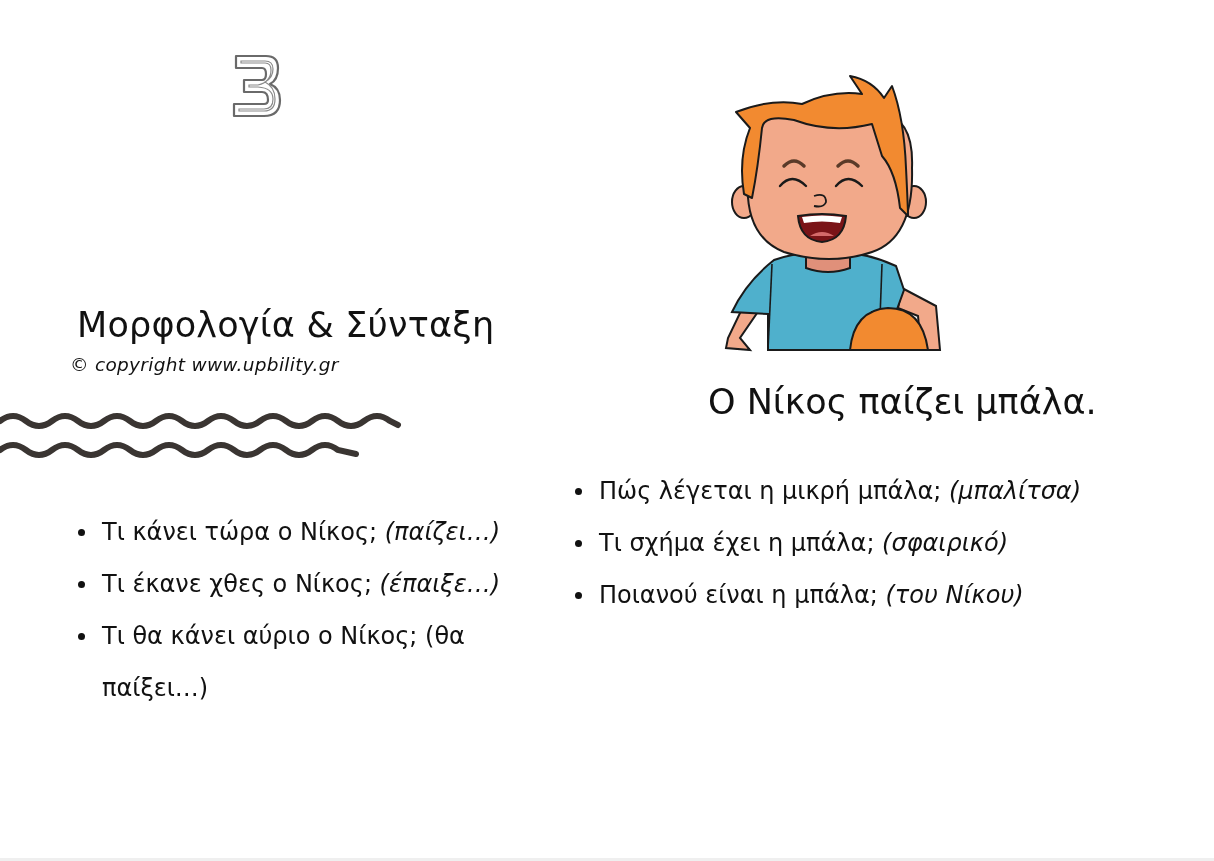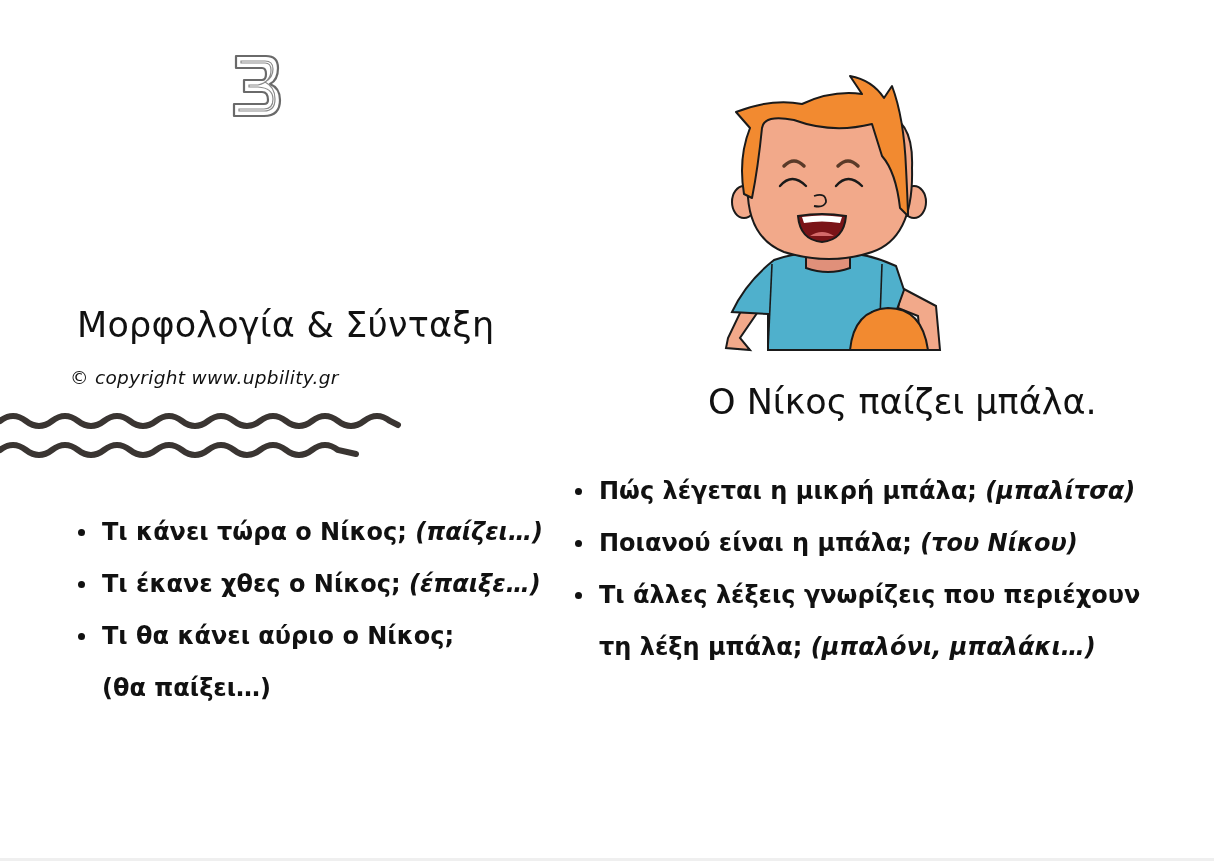--- a/index.html
+++ b/index.html
@@ -7,32 +7,32 @@
       width: 1214px; height: 861px; position: relative; overflow: hidden;
       font-family: "DejaVu Sans", "Liberation Sans", sans-serif; color: #111111;
     }
     .page-number { position: absolute; left: 228px; top: 52px; width: 54px; height: 68px; }
     .title {
       position: absolute; left: 70px; top: 298px; font-size: 35px; font-weight: normal;
       letter-spacing: 0.2px; margin: 7px; white-space: nowrap;
     }
     .copyright {
       position: absolute; left: 70px; top: 354px; font-size: 18.5px; font-style: italic;
-      white-space: nowrap; letter-spacing: 0.3px; margin-top: 13px;
+      white-space: nowrap; letter-spacing: 0.3px;
     }
     .waves { position: absolute; left: 0; top: 405px; width: 410px; height: 60px; }
     .boy { position: absolute; left: 722px; top: 68px; width: 222px; height: 284px; }
     .caption {
       position: absolute; left: 708px; top: 382px; font-size: 35px; white-space: nowrap;
     }
     ul.qlist {
       position: absolute; margin: 0; padding: 0; list-style: none;
       font-size: 24px; line-height: 52px;
     }
-    ul.qlist li { position: relative; padding-left: 32px; font-weight: bold; }
+    ul.qlist li { position: relative; padding-left: 32px; }
     ul.qlist li::before {
       content: ""; position: absolute; left: 8px; top: 23px; width: 7px; height: 7px;
       border-radius: 50%; background: #111;
     }
     .left-list { left: 70px; top: 506px; width: 480px; }
     .right-list { left: 567px; top: 465px; width: 590px; }
     .ans { font-style: italic; }
     .bottom-bar { position: absolute; left: 0; bottom: 0; width: 1214px; height: 3px; background: #efefef; }
   </style>
 </head>
@@ -88,17 +88,17 @@
 <div class="caption">Ο Νίκος παίζει μπάλα.</div>
 
 <ul class="qlist left-list">
   <li><span>Τι κάνει τώρα ο Νίκος; </span><span class="ans">(παίζει…)</span></li>
   <li><span>Τι έκανε χθες ο Νίκος; </span><span class="ans">(έπαιξε…)</span></li>
   <li style="width:380px;"><span>Τι θα κάνει αύριο ο Νίκος; (θα παίξει…)</span><span class="ans"></span></li>
 </ul>
 
 <ul class="qlist right-list">
   <li><span>Πώς λέγεται η μικρή μπάλα; </span><span class="ans">(μπαλίτσα)</span></li>
+  <li><span>Τι σχήμα έχει η μπάλα; </span><span class="ans">(σφαιρικό)</span></li>
   <li><span>Ποιανού είναι η μπάλα; </span><span class="ans">(του Νίκου)</span></li>
-  <li><span>Τι άλλες λέξεις γνωρίζεις που περιέχουν τη λέξη μπάλα;  </span><span class="ans">(μπαλόνι, μπαλάκι…)</span></li>
 </ul>
 
 <div class="bottom-bar"></div>
 
 </body></html>

